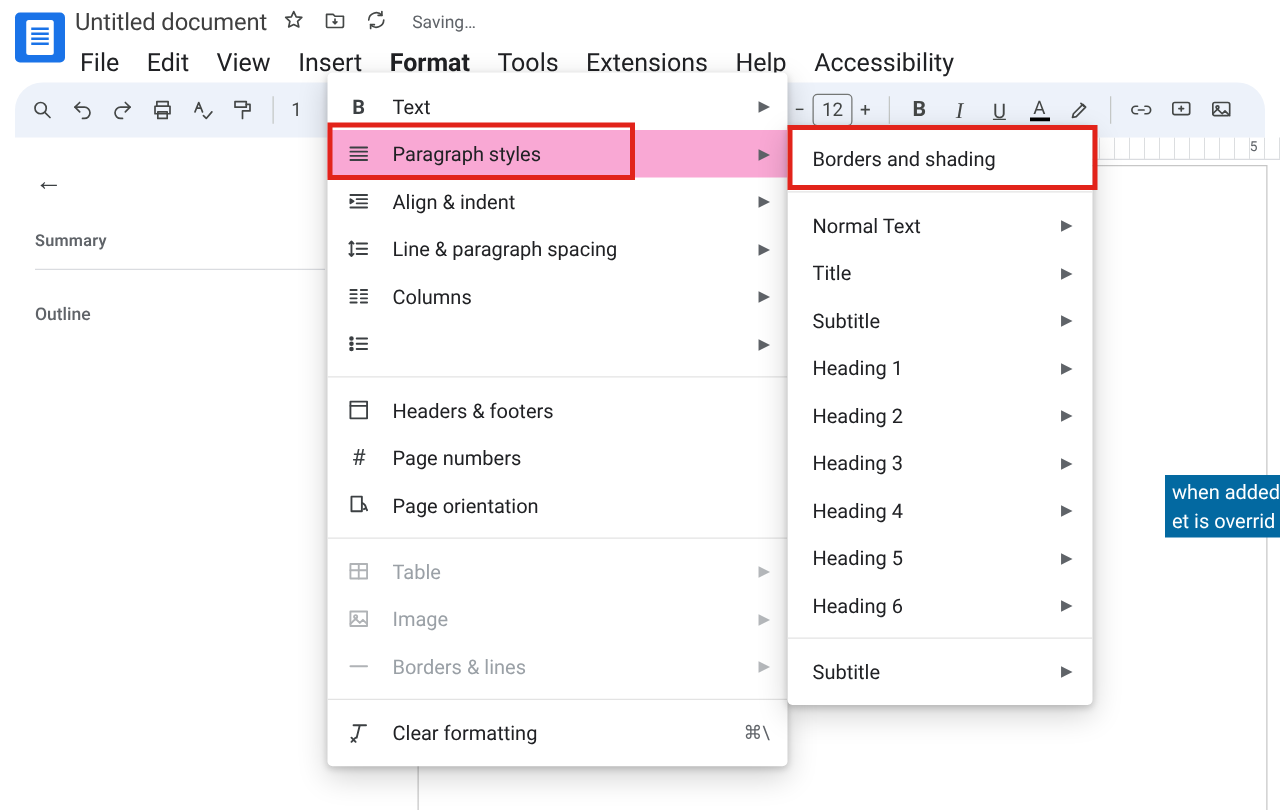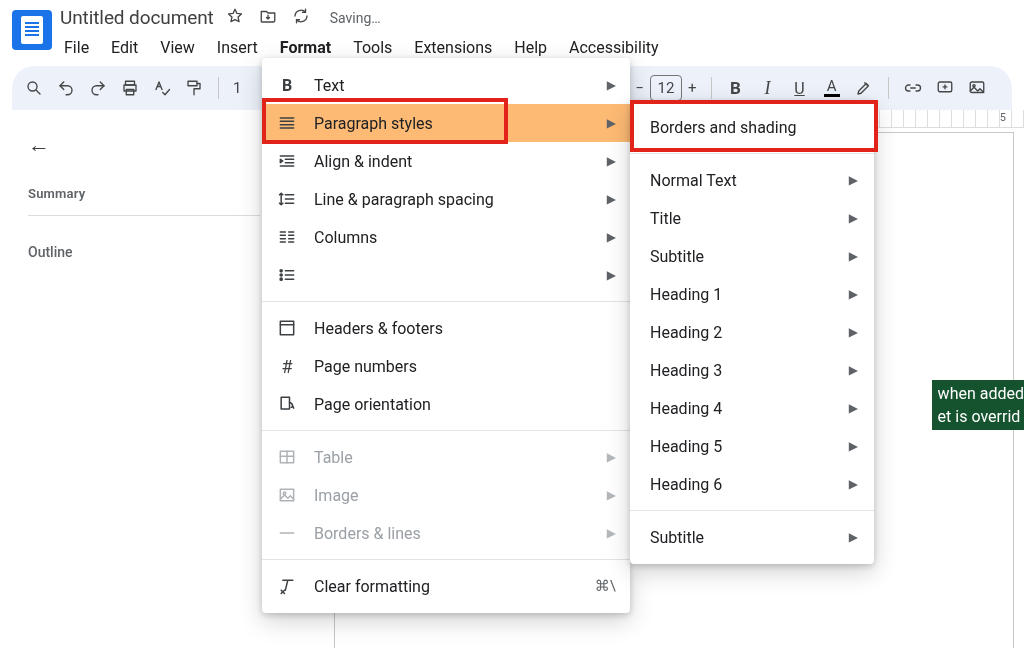--- a/index.html
+++ b/index.html
@@ -8,21 +8,21 @@
   .header { display: flex; align-items: flex-start; padding: 6px 12px 0 12px; height: 62px; }
   .doc-icon { width: 40px; height: 40px; border-radius: 4px; background: #1a73e8; display: flex; align-items: center; justify-content: center; margin-right: 8px; margin-top: 4px; flex-shrink: 0; }
   .doc-icon .sheet { width: 22px; height: 28px; background: #fff; border-radius: 2px; position: relative; }
   .doc-icon .sheet::before { content:""; position:absolute; top:6px; left:4px; right:4px; height:2px; background:#1a73e8; box-shadow:0 4px 0 #1a73e8,0 8px 0 #1a73e8,0 12px 0 #1a73e8; }
   .title-area { display:flex; flex-direction:column; }
   .title-row { display:flex; align-items:center; gap:12px; }
   .doc-title { font-size: 19px; color:#404040; letter-spacing:-0.1px; }
   .title-icons { display:flex; gap:14px; align-items:center; color:#5f6368; }
   .saving { font-size:14px; color:#5f6368; margin-left:6px; }
   .menubar { display:flex; gap:2px; margin-top:3px; margin-left:-6px; }
-  .menuitem { font-size:16px; padding:6px 10px; border-radius:4px; cursor:pointer;text-align:center; }
+  .menuitem { font-size:20px; padding:6px 10px; border-radius:4px; cursor:pointer;text-align:center; }
   .menuitem.open { background:#fff; border-radius:6px 6px 0 0;font-weight:bold; }
   
   .toolbar { margin: 4px 12px 0 12px; height: 44px; background:#edf2fa; border-radius: 22px 22px 0 0; display:flex; align-items:center; padding:0 12px; gap:12px; color:#444746; font-size:15px; position:relative; z-index:1; }
   .toolbar .sep { width:1px; height:22px; background:#c4c7c5; margin:0 2px; }
   .fontsize { display:flex; align-items:center; }
   .fontsize .box { border:1px solid #747775; border-radius:4px; width:32px; height:26px; display:flex; align-items:center; justify-content:center; font-size:15px; margin:0 6px; }
   .tb-ico { width:20px; height:20px; display:flex; align-items:center; justify-content:center; }
   
   .body { display:flex; position:relative; height: calc(648px - 110px); }
   .sidebar { width: 288px; padding: 22px 28px; background:#fff; position:relative; z-index:0; }
@@ -31,25 +31,25 @@
   .sum-div { border-top:1px solid #dadce0; margin-bottom:28px; }
   .outline-label { font-size:14px; font-weight:500; color:#5f6368; margin-bottom:24px; }
   .outline-hint { font-size:15px; font-style:italic; color:#5f6368; line-height:1.5; }
   .ruler { position:absolute; top:0; left:304px; right:0; height:18px; border-bottom:1px solid #dadce0; }
   .ruler .ticks { position:absolute; top:0; left:0; right:0; height:100%; background:
      repeating-linear-gradient(to right, transparent 0 11px, #9aa0a6 11px 12px);
      opacity:0.35;
   }
   .ruler .num5 { position:absolute; top:1px; right:18px; font-size:11px; color:#5f6368; }
   .page { position:absolute; top:22px; left:334px; width:680px; height:700px; background:#fff; border:1px solid #c7c7c7; }
-  .doc-text-sel { position:absolute; top:270px; right:0; background:#14532d; color:#fff; font-size:16px; line-height:23px; padding:2px 0 2px 6px; }
+  .doc-text-sel { position:absolute; top:270px; right:0; background:#0369a1; color:#fff; font-size:16px; line-height:23px; padding:2px 0 2px 6px; }
   
   .menu-panel { position:absolute; top:58px; left:262px; width:368px; background:#fff; border-radius:4px; box-shadow:0 2px 6px rgba(0,0,0,0.18),0 8px 24px rgba(0,0,0,0.18); padding:8px 0; z-index:50; }
   .mrow { display:flex; align-items:center; height:38px; padding:0 14px; font-size:16px; color:#202124; gap:16px; position:relative; cursor:pointer; }
-  .mrow.hover { background:#fdba74; }
+  .mrow.hover { background:#f9a8d4; }
   .mrow.disabled { color:#9aa0a6; }
   .mrow .chev { position:absolute; right:14px; color:#5f6368; font-size:12px; }
   .mrow.disabled .chev { color:#b5b8bb; }
   .mrow .mi { width:22px; height:22px; display:flex; align-items:center; justify-content:center; color:#3c4043; }
   .mrow.disabled .mi { color:#b0b3b6; }
   .menu-div { height:1px; background:#e3e3e3; margin:7px 0; }
   .kbd { position:absolute; right:14px; color:#5f6368; font-size:15px; }
   
   .submenu { position:absolute; top:100px; left:630px; width:244px; background:#fff; border-radius:4px; box-shadow:0 2px 6px rgba(0,0,0,0.18),0 8px 24px rgba(0,0,0,0.18); padding:8px 0; z-index:60; }
   .srow { display:flex; align-items:center; height:38px; padding:0 20px; font-size:16px; color:#202124; position:relative; cursor:pointer; }

